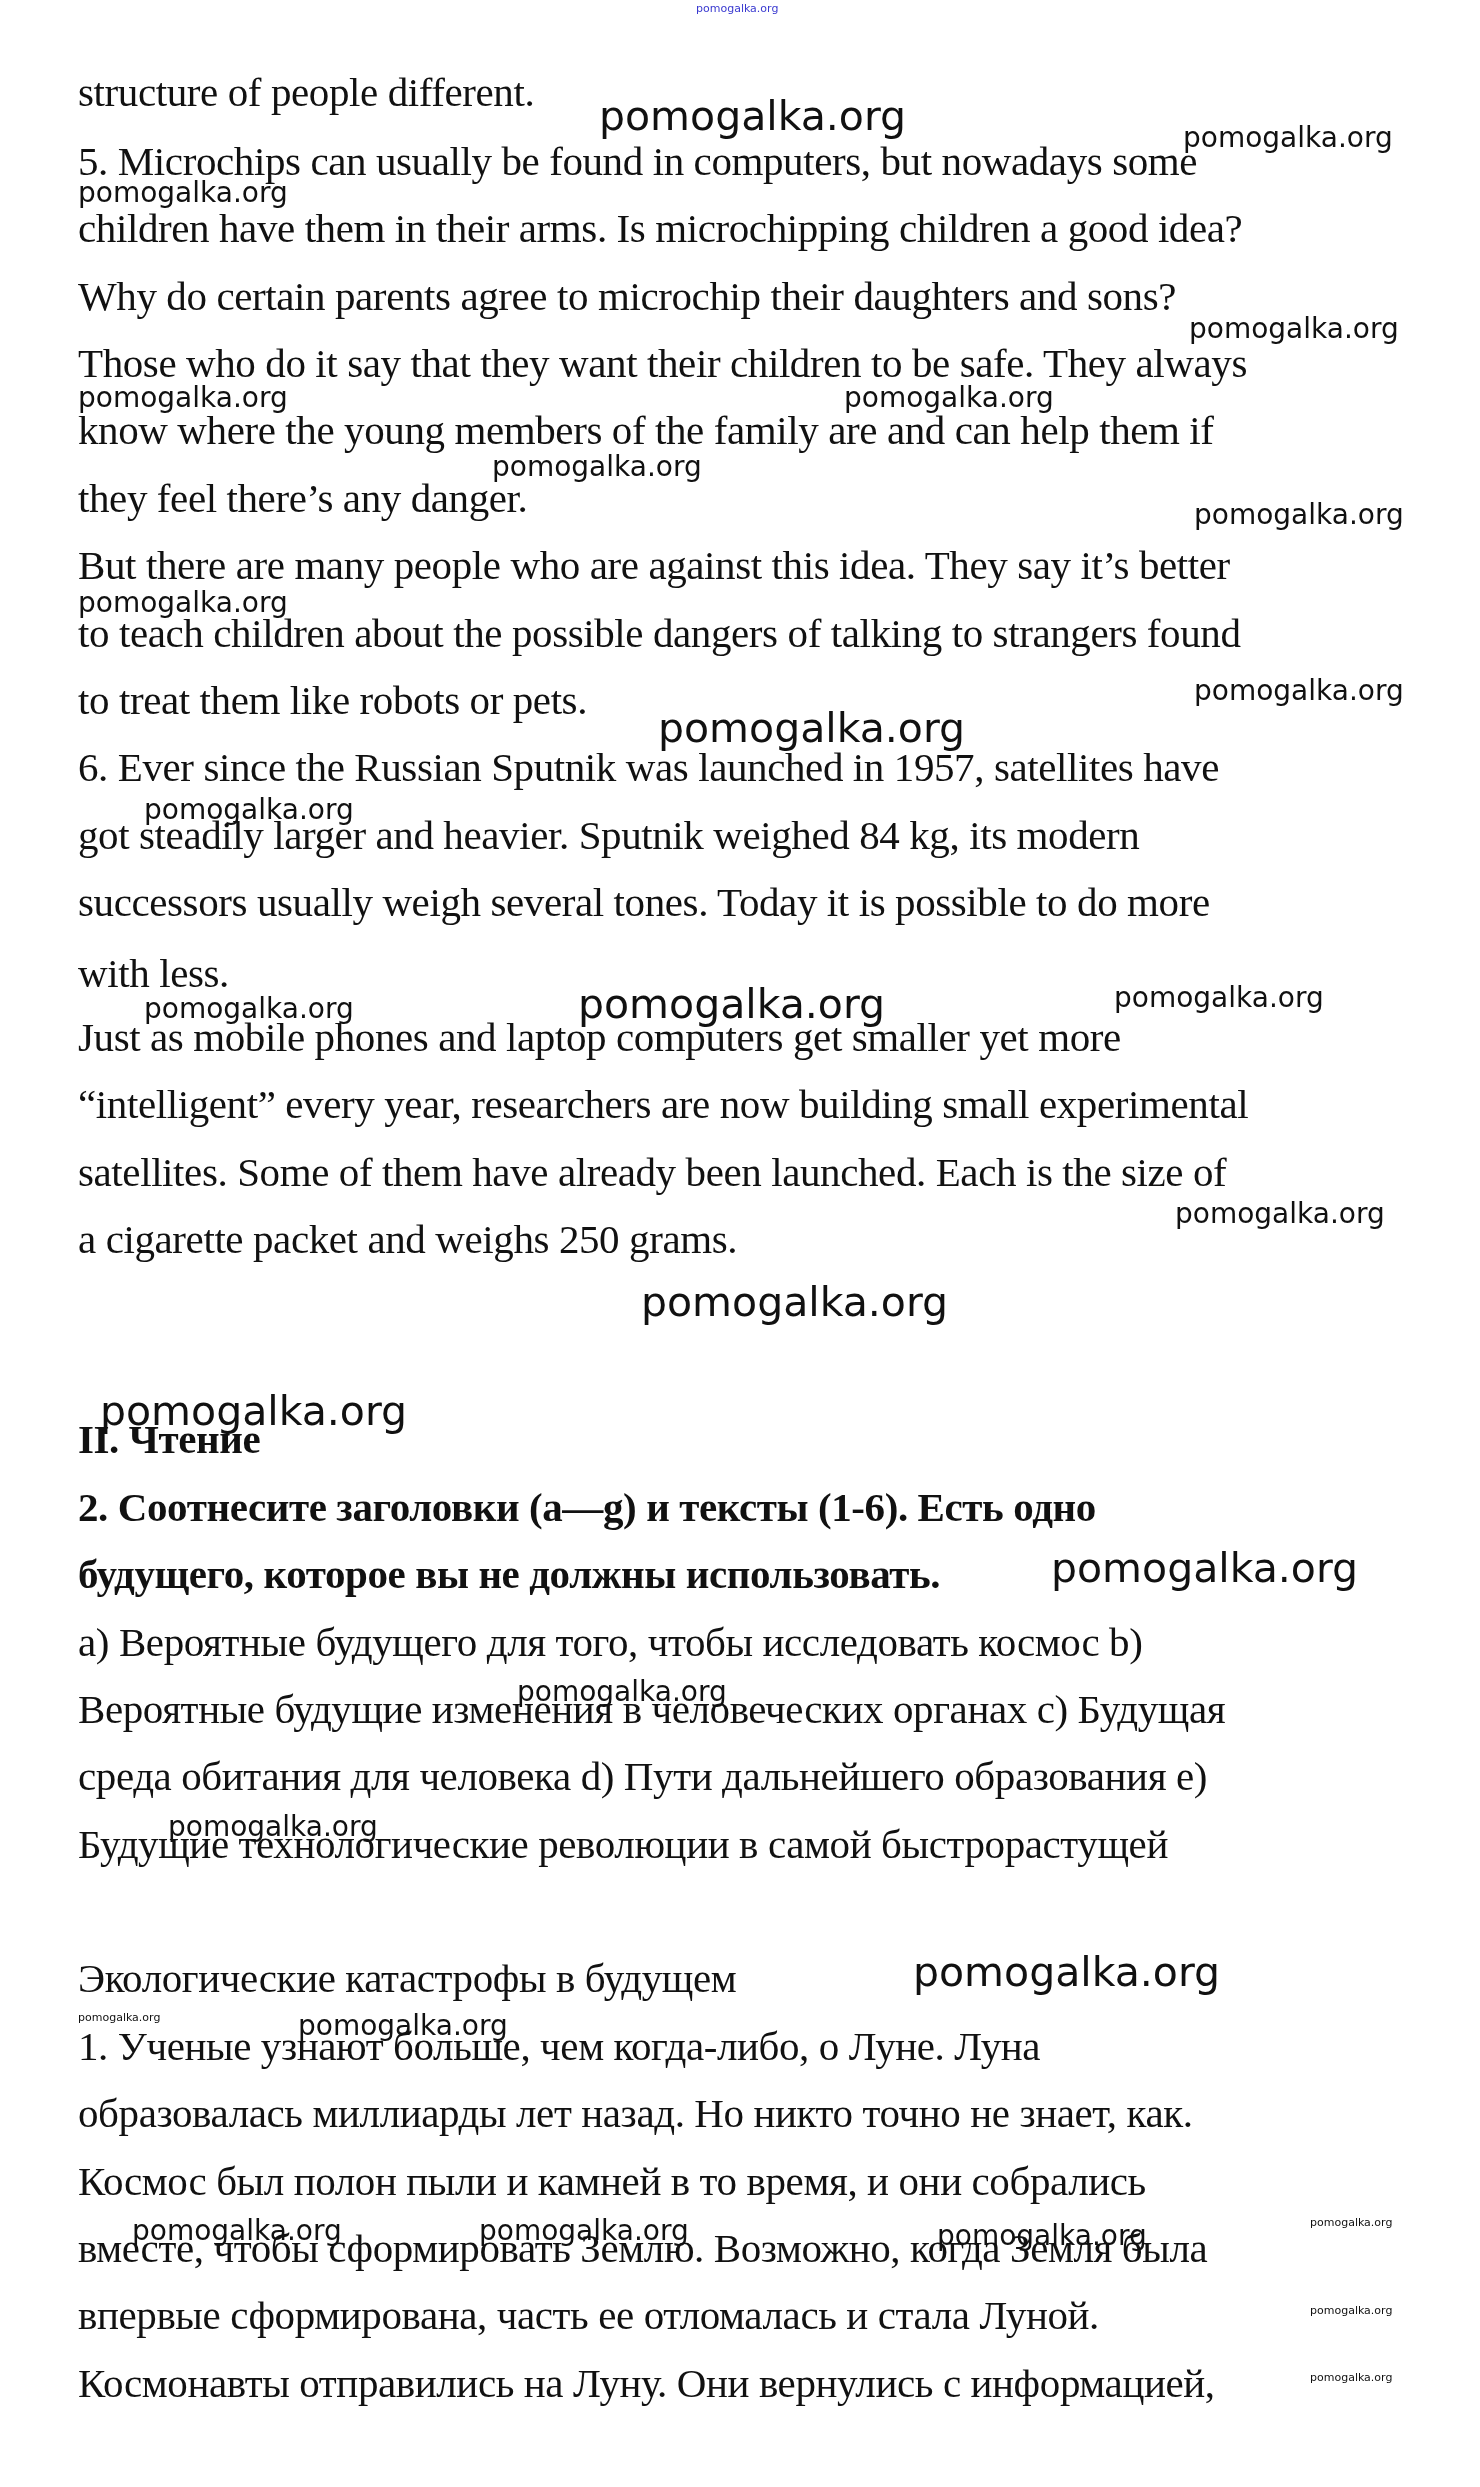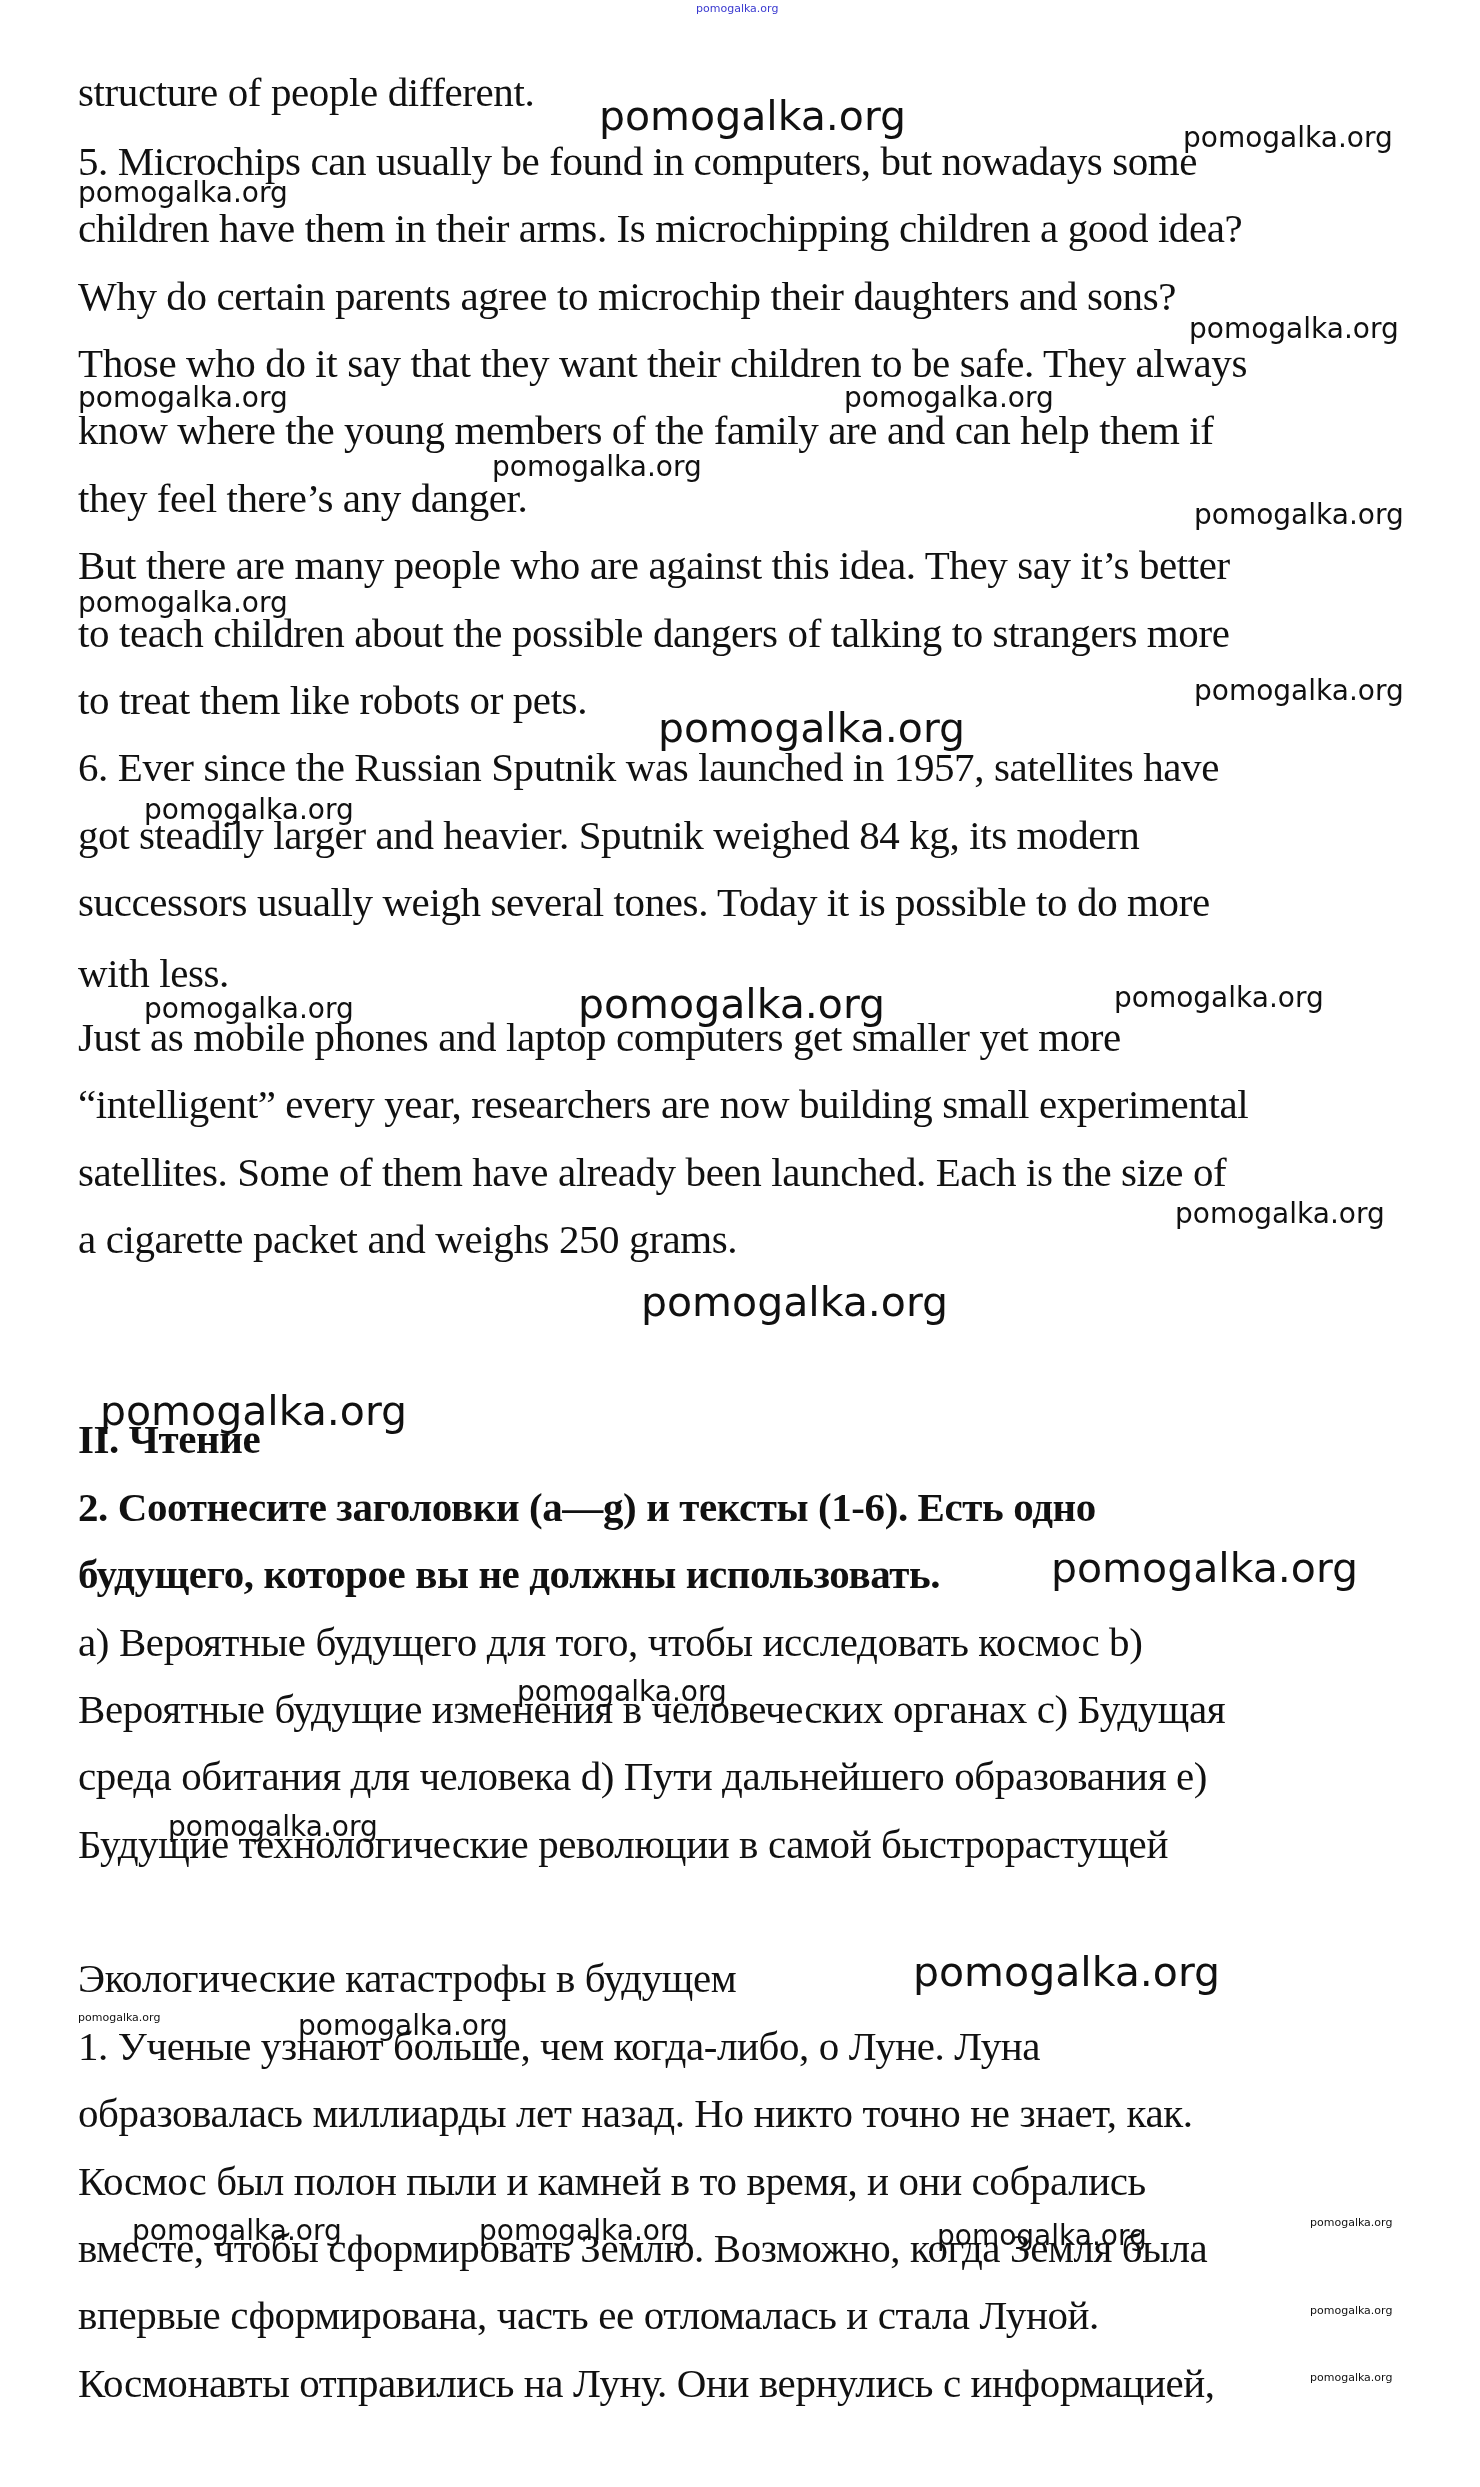--- a/index.html
+++ b/index.html
@@ -28,21 +28,21 @@
   <div class="wm top">pomogalka.org</div>
 
   <div class="line" style="top:72px">structure of people different.</div>
   <div class="line" style="top:141px">5. Microchips can usually be found in computers, but nowadays some</div>
   <div class="line" style="top:208px">children have them in their arms. Is microchipping children a good idea?</div>
   <div class="line" style="top:276px">Why do certain parents agree to microchip their daughters and sons?</div>
   <div class="line" style="top:343px">Those who do it say that they want their children to be safe. They always</div>
   <div class="line" style="top:410px">know where the young members of the family are and can help them if</div>
   <div class="line" style="top:478px">they feel there’s any danger.</div>
   <div class="line" style="top:545px">But there are many people who are against this idea. They say it’s better</div>
-  <div class="line" style="top:613px">to teach children about the possible dangers of talking to strangers more</div>
+  <div class="line" style="top:613px">to teach children about the possible dangers of talking to strangers found</div>
   <div class="line" style="top:680px">to treat them like robots or pets.</div>
   <div class="line" style="top:747px">6. Ever since the Russian Sputnik was launched in 1957, satellites have</div>
   <div class="line" style="top:815px">got steadily larger and heavier. Sputnik weighed 84 kg, its modern</div>
   <div class="line" style="top:882px">successors usually weigh several tones. Today it is possible to do more</div>
   <div class="line" style="top:953px">with less.</div>
   <div class="line" style="top:1017px">Just as mobile phones and laptop computers get smaller yet more</div>
   <div class="line" style="top:1084px">“intelligent” every year, researchers are now building small experimental</div>
   <div class="line" style="top:1152px">satellites. Some of them have already been launched. Each is the size of</div>
   <div class="line" style="top:1219px">a cigarette packet and weighs 250 grams.</div>
 

